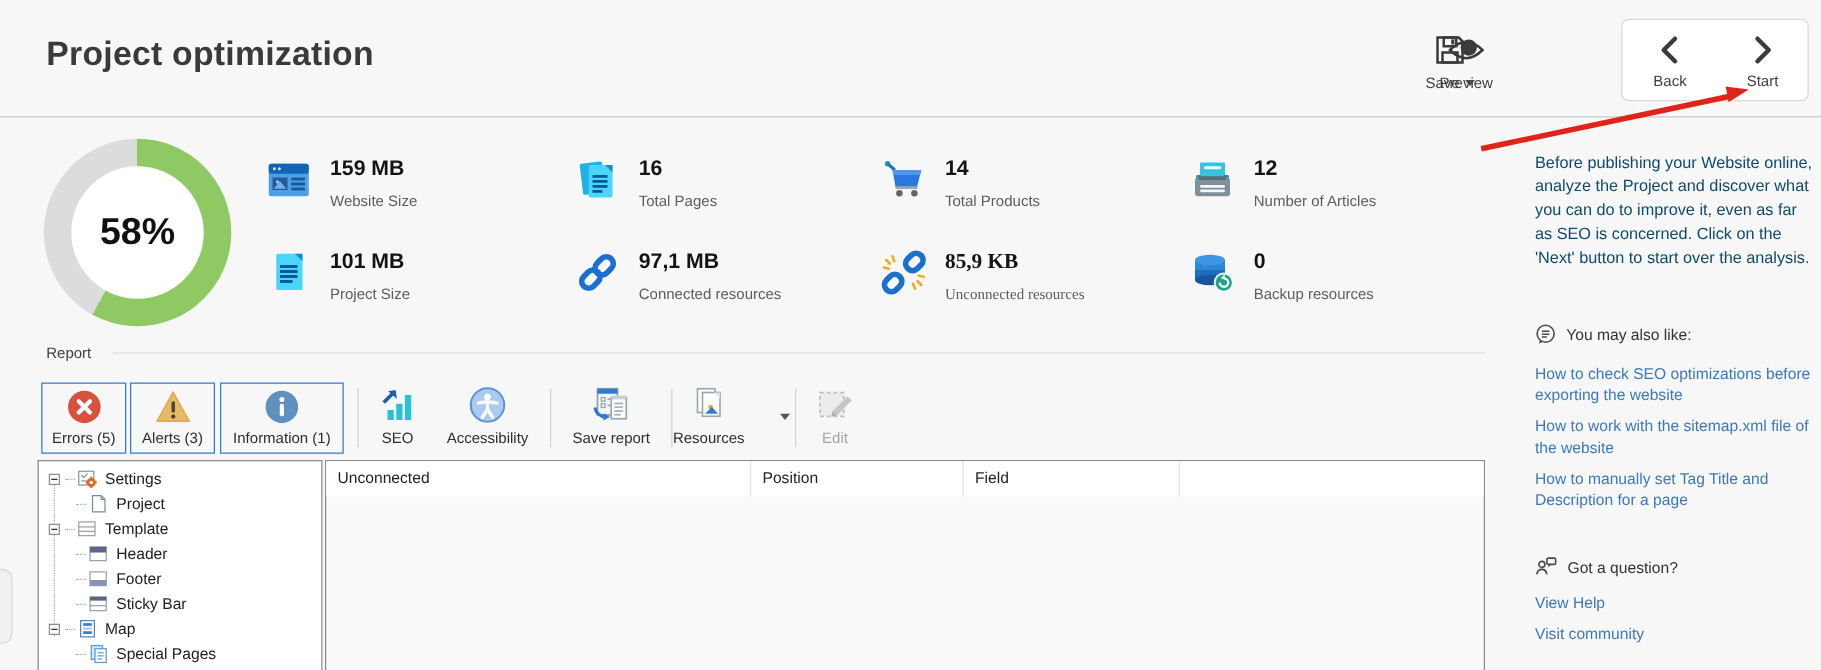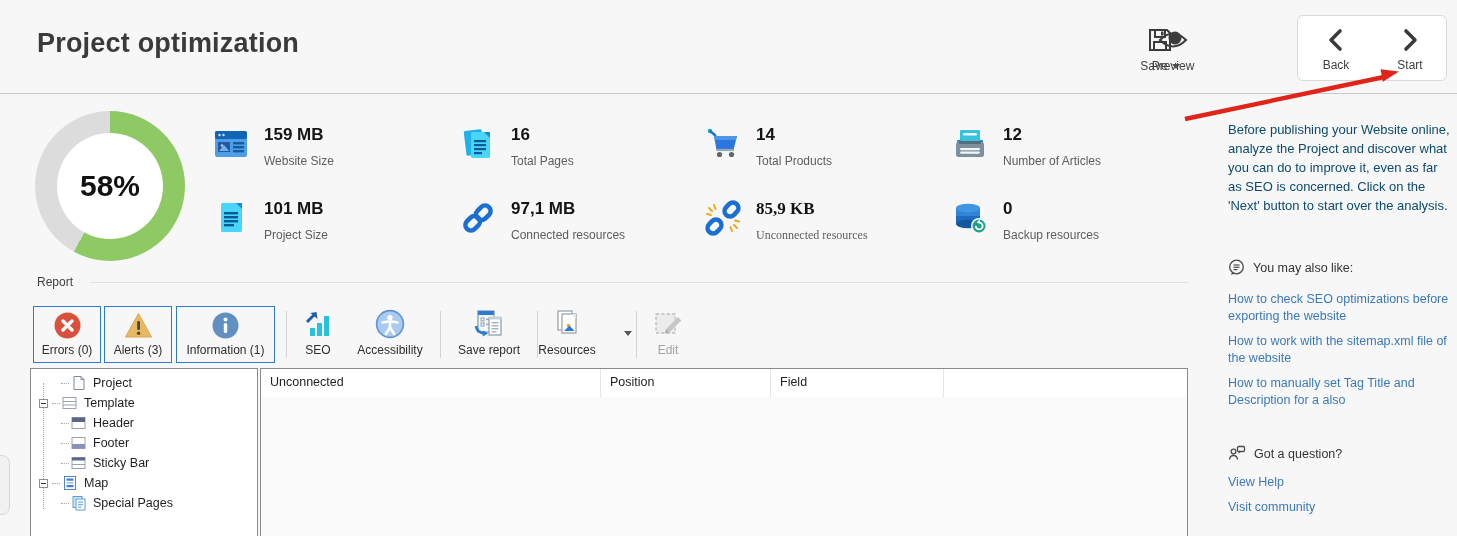--- a/index.html
+++ b/index.html
@@ -280,21 +280,21 @@
 <div class="abs rbtn" style="left:33px; width:68px;">
   <span>
     <svg width="27" height="27" viewBox="0 0 27 27">
         <circle cx="13.5" cy="13.5" r="13" fill="#d9503c"></circle>
         <g stroke="#fff" stroke-width="3.4" stroke-linecap="round">
           <line x1="9" y1="9" x2="18" y2="18"></line>
           <line x1="18" y1="9" x2="9" y2="18"></line>
         </g>
       </svg>
   </span>
-  <span class="lbl">Errors (0)</span>
+  <span class="lbl">Errors (5)</span>
 </div>
 
 <div class="abs rbtn" style="left:104px; width:68px;">
   <span>
     <svg width="29" height="27" viewBox="0 0 29 27">
         <path d="M14.5 1.5 L27.5 25 H1.5 Z" fill="#e7b963" stroke="#d8a94f" stroke-width="1" stroke-linejoin="round"></path>
         <rect x="13.2" y="9" width="2.8" height="9" rx="1.2" fill="#4c4637"></rect>
         <circle cx="14.6" cy="21.2" r="1.7" fill="#4c4637"></circle>
       </svg>
   </span>
@@ -394,20 +394,40 @@
         <polygon points="14,20 26,8 29.4,11.4 17.4,23.4" fill="#c6c6c6"></polygon>
         <polygon points="14,20 17.4,23.4 13,24.4" fill="#aeaeae"></polygon>
       </svg>
   </span>
   <span class="lbl">Edit</span>
 </div>
 
 <div class="abs tree-panel">
   <div class="tree-vline" style="left:12px; top:14px; height:126px;"></div>
 
+  <div class="trow root">
+    <span class="expander"></span>
+      <span class="dot-h"></span>
+    <span class="ticon">
+      <svg width="16" height="16" viewBox="0 0 16 16">
+          <rect x="1" y="2" width="12" height="11" fill="#fff" stroke="#8b97a2"></rect>
+          <path d="M3 5 l2 2 l3 -3" stroke="#8b97a2" fill="none"></path>
+          <rect x="3" y="9" width="5" height="1.4" fill="#aeb8c0"></rect>
+          <circle cx="11" cy="11" r="3.6" fill="#e0661d"></circle>
+          <circle cx="11" cy="11" r="1.4" fill="#fff"></circle>
+          <g stroke="#e0661d" stroke-width="1.6">
+            <line x1="11" y1="6.4" x2="11" y2="8"></line>
+            <line x1="11" y1="14" x2="11" y2="15.4"></line>
+            <line x1="6.6" y1="11" x2="8" y2="11"></line>
+            <line x1="14" y1="11" x2="15.4" y2="11"></line>
+          </g>
+        </svg>
+    </span>
+    <span>Settings</span>
+  </div>
   <div class="trow child">
     <span class="dot-h"></span>
     <span class="ticon">
       <svg width="16" height="16" viewBox="0 0 16 16">
           <path d="M3 1.5 h7 l3 3 v10 h-10 z" fill="#fff" stroke="#7f8b96"></path>
           <path d="M10 1.5 v3 h3" fill="none" stroke="#7f8b96"></path>
         </svg>
     </span>
     <span>Project</span>
   </div>
@@ -509,21 +529,21 @@
           <line x1="5.5" y1="10.6" x2="9.5" y2="10.6"></line>
         </g>
         <path d="M4 13.5 L3 16 L6.5 14.4" fill="#4a4a4a"></path>
       </svg>
   </span>
   <span>You may also like:</span>
 </div>
 
 <div class="abs side-link" style="top:291px;">How to check SEO optimizations before exporting the website</div>
 <div class="abs side-link" style="top:333px;">How to work with the sitemap.xml file of the website</div>
-<div class="abs side-link" style="top:375px;">How to manually set Tag Title and Description for a also</div>
+<div class="abs side-link" style="top:375px;">How to manually set Tag Title and Description for a page</div>
 
 <div class="abs side-row" style="left:1228px; top:445px;">
   <span>
     <svg width="18" height="17" viewBox="0 0 18 17">
         <circle cx="5.5" cy="6.5" r="2.4" fill="none" stroke="#4a4a4a" stroke-width="1.3"></circle>
         <path d="M1.5 14.5 q0.5 -4 4 -4 q3.5 0 4 4" fill="none" stroke="#4a4a4a" stroke-width="1.3"></path>
         <rect x="9.5" y="1.5" width="7" height="5" rx="1.2" fill="none" stroke="#4a4a4a" stroke-width="1.3"></rect>
         <path d="M11 6.5 L10.5 9 L13 6.5" fill="#4a4a4a"></path>
       </svg>
   </span>

